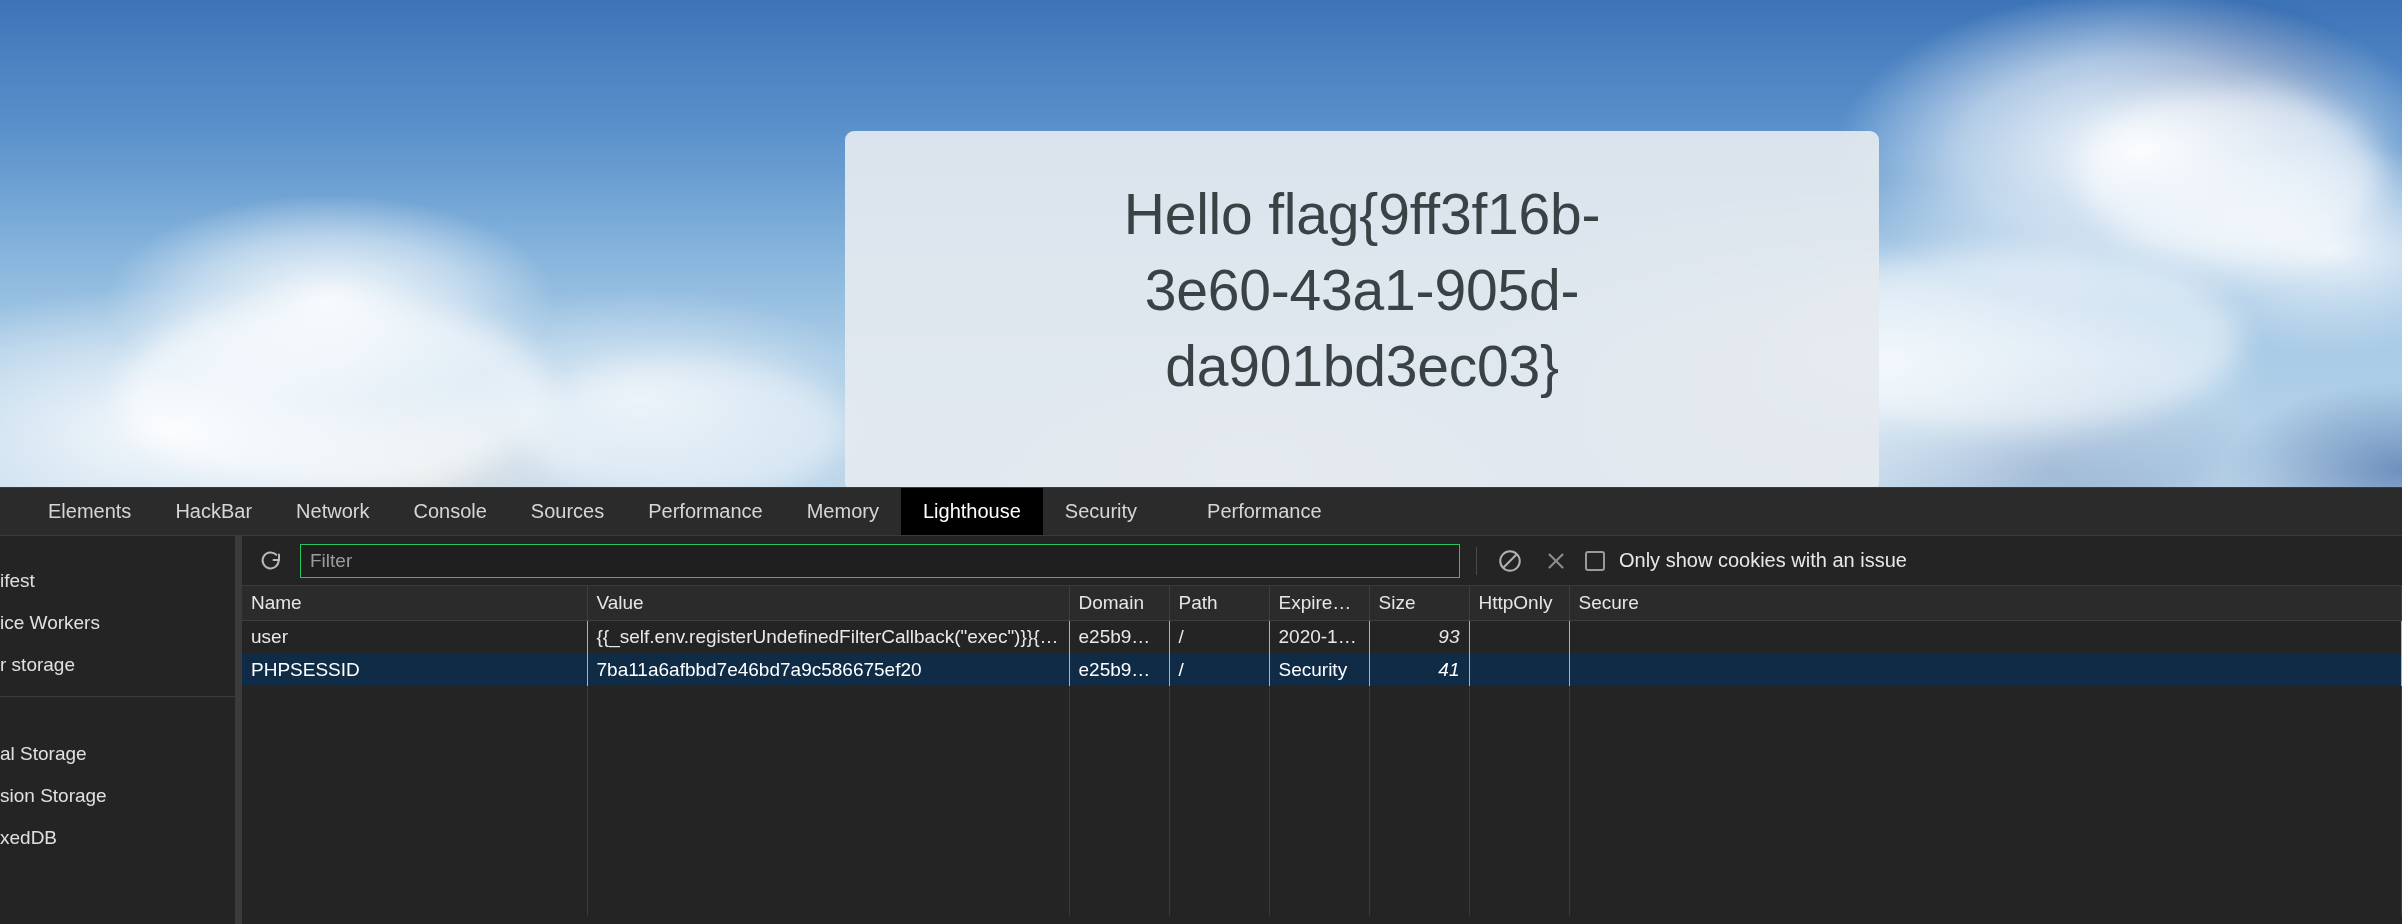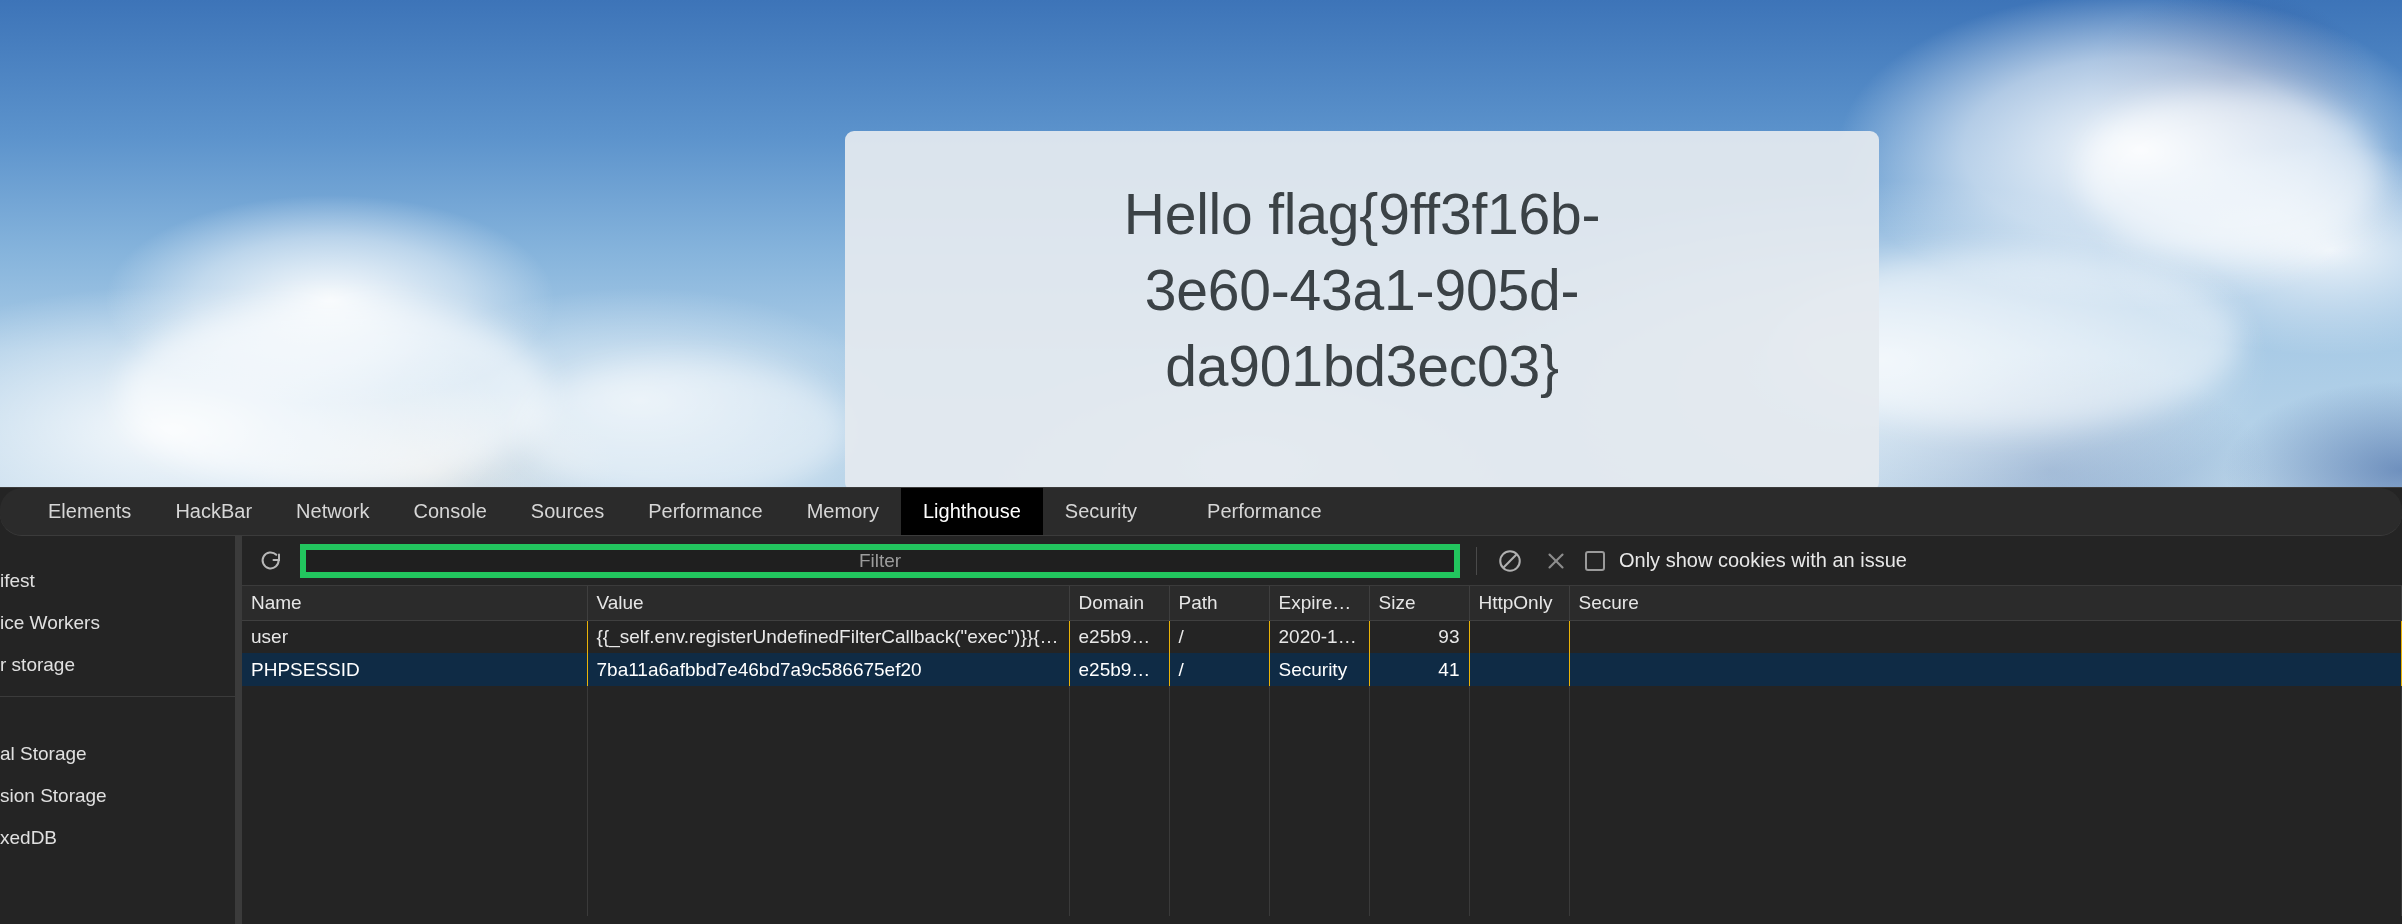--- a/index.html
+++ b/index.html
@@ -59,21 +59,20 @@
     border-top:1px solid #3b3b3b;
     display:flex; flex-direction:column;
   }
 
   
   .tabbar{
     height:48px; flex:0 0 48px;
     background:#2b2b2b;
     display:flex; align-items:stretch;
     border-bottom:1px solid #3b3b3b;
-    border-radius:22px;
   }
   .tab{
     display:flex; align-items:center;
     padding:0 22px;
     font-size:20px; color:#d6d6d6;
     white-space:nowrap;
     cursor:default;
   }
   .tab.active{ background:#000000; color:#ffffff; }
   .tab-spacer{ width:26px; }
@@ -118,27 +117,26 @@
   }
   .icon-btn{
     width:34px; height:34px;
     display:flex; align-items:center; justify-content:center;
     cursor:default; flex:0 0 auto;
   }
   .filter-input{
     flex:0 0 1160px;
     height:34px;
     background:#1f1f1f;
-    border:6px solid #22c55e;
+    border:1px solid #22c55e;
     color:#eab308;
     font-size:19px;
     font-family:"Liberation Sans", sans-serif;
     padding:0 9px;
     outline:none;
-    text-align:center;
   }
   .filter-input::placeholder{ color:#9c9c9c; }
   .tb-div{ width:1px; height:28px; background:#4a4a4a; flex:0 0 1px; margin:0 4px; }
   .cookie-check{
     width:20px; height:20px;
     border:2px solid #9a9a9a;
     border-radius:3px;
     background:transparent;
     flex:0 0 auto;
     margin-right:2px;
@@ -163,21 +161,21 @@
   .ck-table td{
     height:33px;
     color:#e8e8e8;
     font-size:19px;
     padding:0 9px;
     border-right:1px solid #eab308;
     white-space:nowrap; overflow:hidden; text-overflow:ellipsis;
   }
   .ck-table tr.row td{ background:#242424; }
   .ck-table tr.row.selected td{ background:#0f2b45; color:#ffffff; }
-  .num{ text-align:right; }
+  .num{ text-align:right;font-style:italic; }
   .filler-row td{ border-right:1px solid #3a3a3a; background:#242424; height:auto; }
 </style>
 </head>
 <body>
 
 <div class="page-viewport">
   <div class="sky"></div>
 
   <div class="cloud-soft" style="left:120px; top:300px; width:430px; height:190px; background:rgba(255,255,255,.55);"></div>
   <div class="cloud-soft" style="left:520px; top:360px; width:330px; height:140px; background:rgba(255,255,255,.40);"></div>

